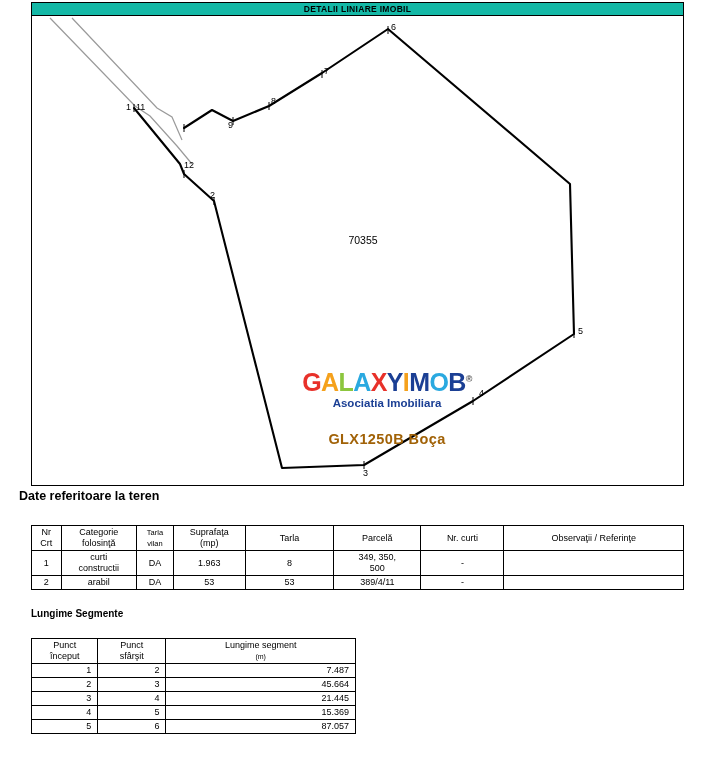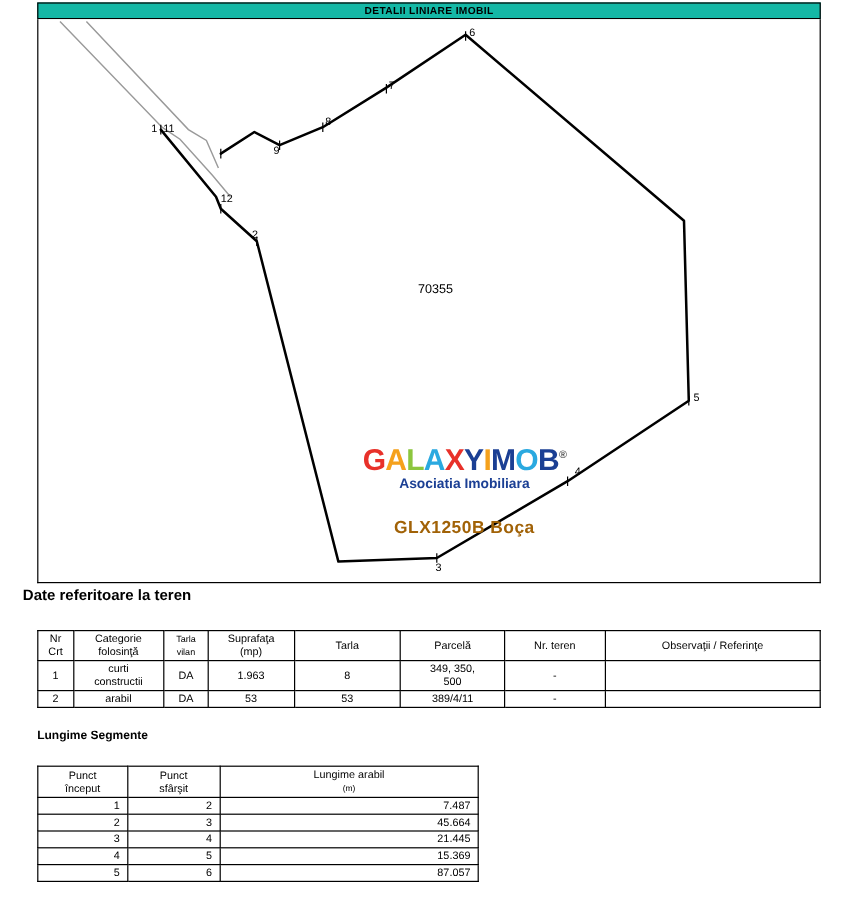--- a/index.html
+++ b/index.html
@@ -143,21 +143,21 @@
   #table-teren .col-supr    { width: 68px; margin-top: 40px; }
   #table-teren .col-tarla   { width: 90px; text-align: center; }
   #table-teren .col-parcela { width: 86px; }
   #table-teren .col-topo    { width: 84px; }
   #table-teren .col-obs     { width: 190px; }
 
   #table-segmente {
     position: absolute;
     left: 31px;
     top: 638px;
-    width: 368px;
+    width: 325px;
     padding-left: 48px;
   }
   #table-segmente th { font-size: 9px; }
   #table-segmente .col-start { width: 60px; }
   #table-segmente .col-end   { width: 62px; }
   #table-segmente .col-len   { width: 186px; }
   #table-segmente td.num { text-align: right; padding-right: 6px; }
   .unit-sub { font-size: 7px; }
 
   
@@ -231,21 +231,21 @@
         <th class="col-intra">
           <span>Tarla</span><br>
           <span>vilan</span>
         </th>
         <th class="col-supr">
           <span>Suprafaţa</span><br>
           <span>(mp)</span>
         </th>
         <th class="col-tarla">Tarla</th>
         <th class="col-parcela">Parcelă</th>
-        <th class="col-topo">Nr. teren</th>
+        <th class="col-topo">Nr. curti</th>
         <th class="col-obs">Observaţii / Referinţe</th>
       </tr>
     </thead>
     <tbody>
       <tr>
         <td>1</td>
         <td>
           <span>curti</span><br>
           <span>constructii</span>
         </td>
@@ -279,21 +279,21 @@
       <tr>
         <th class="col-start">
           <span>Punct</span><br>
           <span>început</span>
         </th>
         <th class="col-end">
           <span>Punct</span><br>
           <span>sfârşit</span>
         </th>
         <th class="col-len">
-          <span>Lungime arabil</span><br>
+          <span>Lungime segment</span><br>
           <span class="unit-sub">(m)</span>
         </th>
       </tr>
     </thead>
     <tbody>
       <tr>
         <td class="num">1</td>
         <td class="num">2</td>
         <td class="num">7.487</td>
       </tr>

